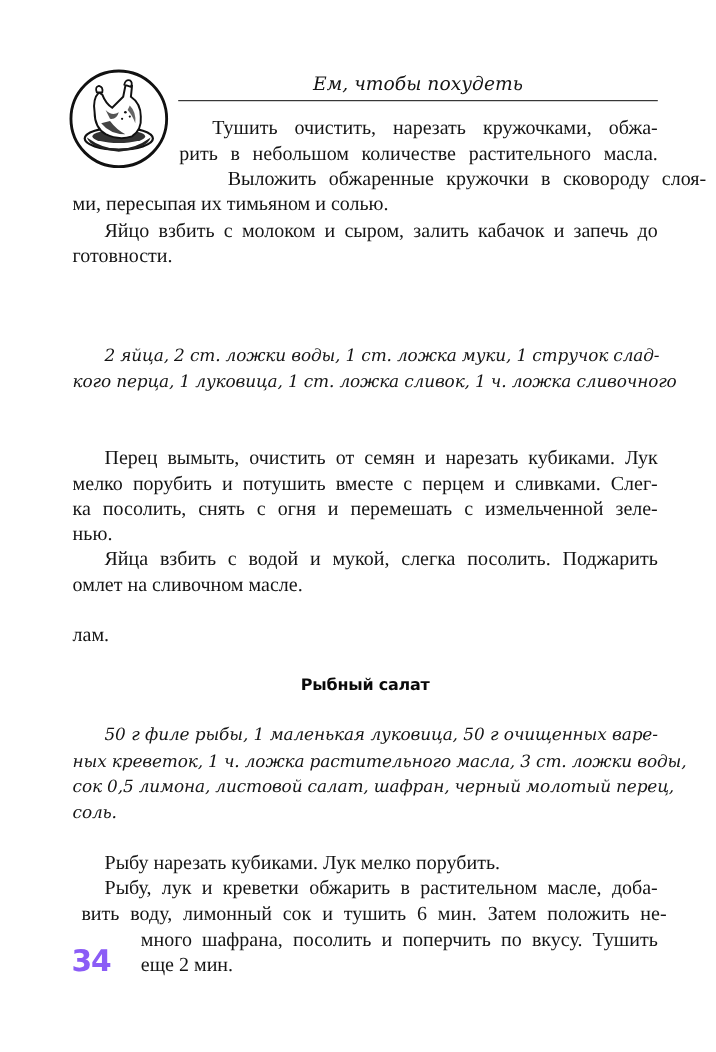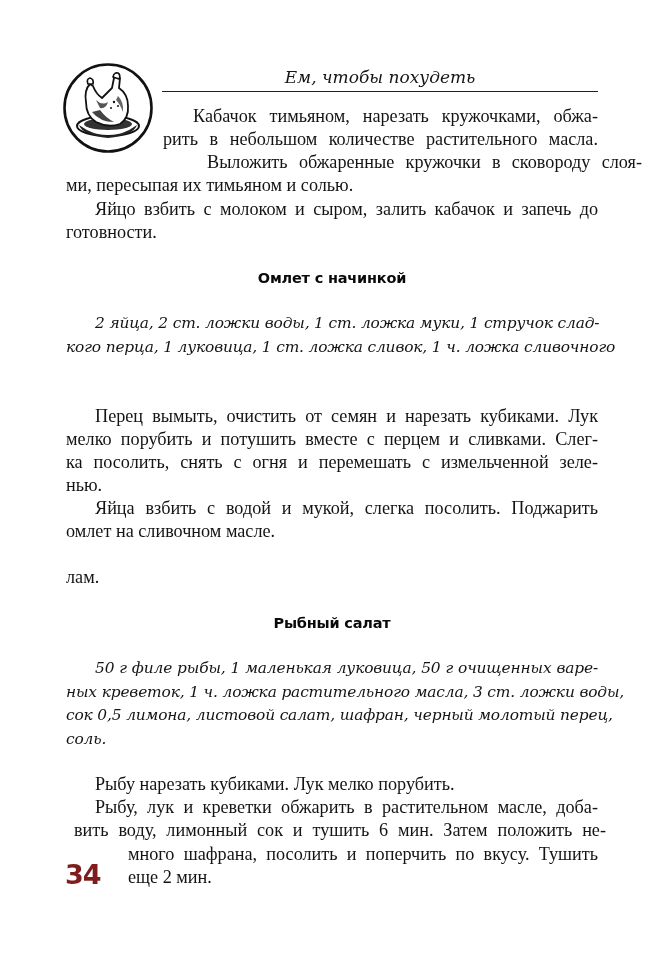--- a/index.html
+++ b/index.html
@@ -29,21 +29,21 @@
 
   .heading {
     position: absolute; left: 66px; width: 532px; text-align: center;
     font-family: "DejaVu Sans", sans-serif; font-weight: bold; font-size: 14.5px;
     line-height: 20px; letter-spacing: -0.2px; color: #0a0a0a;
   }
 
   .page-num {
     position: absolute; left: 65px; top: 859px;
     font-family: "DejaVu Sans", sans-serif; font-weight: bold; font-size: 27px;
-    line-height: 32px; color: #7f1d1d; letter-spacing: -1px;
+    line-height: 32px; color: #8b5cf6; letter-spacing: -1px;
   }
 </style>
 </head>
 <body>
 
 <div class="page">
 
   <div class="running-head">Ем, чтобы похудеть</div>
   <div class="head-rule"></div>
 
@@ -60,28 +60,27 @@
     <path d="M51 15 Q52 10 56 11 Q59 13 57 17 Z" fill="#fff" stroke="#111" stroke-width="1.6"></path>
 
     <path d="M30 50 Q38 60 52 60 Q44 56 38 48 Z" fill="#444"></path>
     <path d="M34 38 Q40 44 46 40 Q44 47 38 46 Z" fill="#555"></path>
     <path d="M56 34 Q62 40 61 50 Q58 42 54 38 Z" fill="#666"></path>
     <circle cx="52" cy="40" r="1.2" fill="#111"></circle>
     <circle cx="56" cy="44" r="1" fill="#111"></circle>
     <circle cx="49" cy="46" r="1" fill="#111"></circle>
   </svg>
 
-  <div class="ln just" style="left:193px;width:405px;top:105px;">Кабачок тимьяном, нарезать кружочками, обжа-</div>
+  <div class="ln just" style="left:193px;width:405px;top:105px;">Тушить очистить, нарезать кружочками, обжа-</div>
   <div class="ln just" style="left:163px;width:435px;top:128px;">рить в небольшом количестве растительного масла.</div>
   <div class="ln just" style="left:163px;width:435px;top:151px;margin-left:44px;">Выложить обжаренные кружочки в сковороду слоя-</div>
   <div class="ln" style="left:66px;top:174px;">ми, пересыпая их тимьяном и солью.</div>
   <div class="ln just" style="left:95px;width:503px;top:198px;">Яйцо взбить с молоком и сыром, залить кабачок и запечь до</div>
   <div class="ln" style="left:66px;top:221px;">готовности.</div>
 
-  <div class="heading" style="top:268px;">Омлет с начинкой</div>
 
   <div class="ln it just" style="left:95px;width:503px;top:312px;">2 яйца, 2 ст. ложки воды, 1 ст. ложка муки, 1 стручок слад-</div>
   <div class="ln it just" style="left:66px;width:532px;top:336px;">кого перца, 1 луковица, 1 ст. ложка сливок, 1 ч. ложка сливочного</div>
 
   <div class="ln just" style="left:95px;width:503px;top:405px;">Перец вымыть, очистить от семян и нарезать кубиками. Лук</div>
   <div class="ln just" style="left:66px;width:532px;top:428px;">мелко порубить и потушить вместе с перцем и сливками. Слег-</div>
   <div class="ln just" style="left:66px;width:532px;top:451px;">ка посолить, снять с огня и перемешать с измельченной зеле-</div>
   <div class="ln" style="left:66px;top:474px;">нью.</div>
   <div class="ln just" style="left:95px;width:503px;top:497px;">Яйца взбить с водой и мукой, слегка посолить. Поджарить</div>
   <div class="ln" style="left:66px;top:520px;">омлет на сливочном масле.</div>

